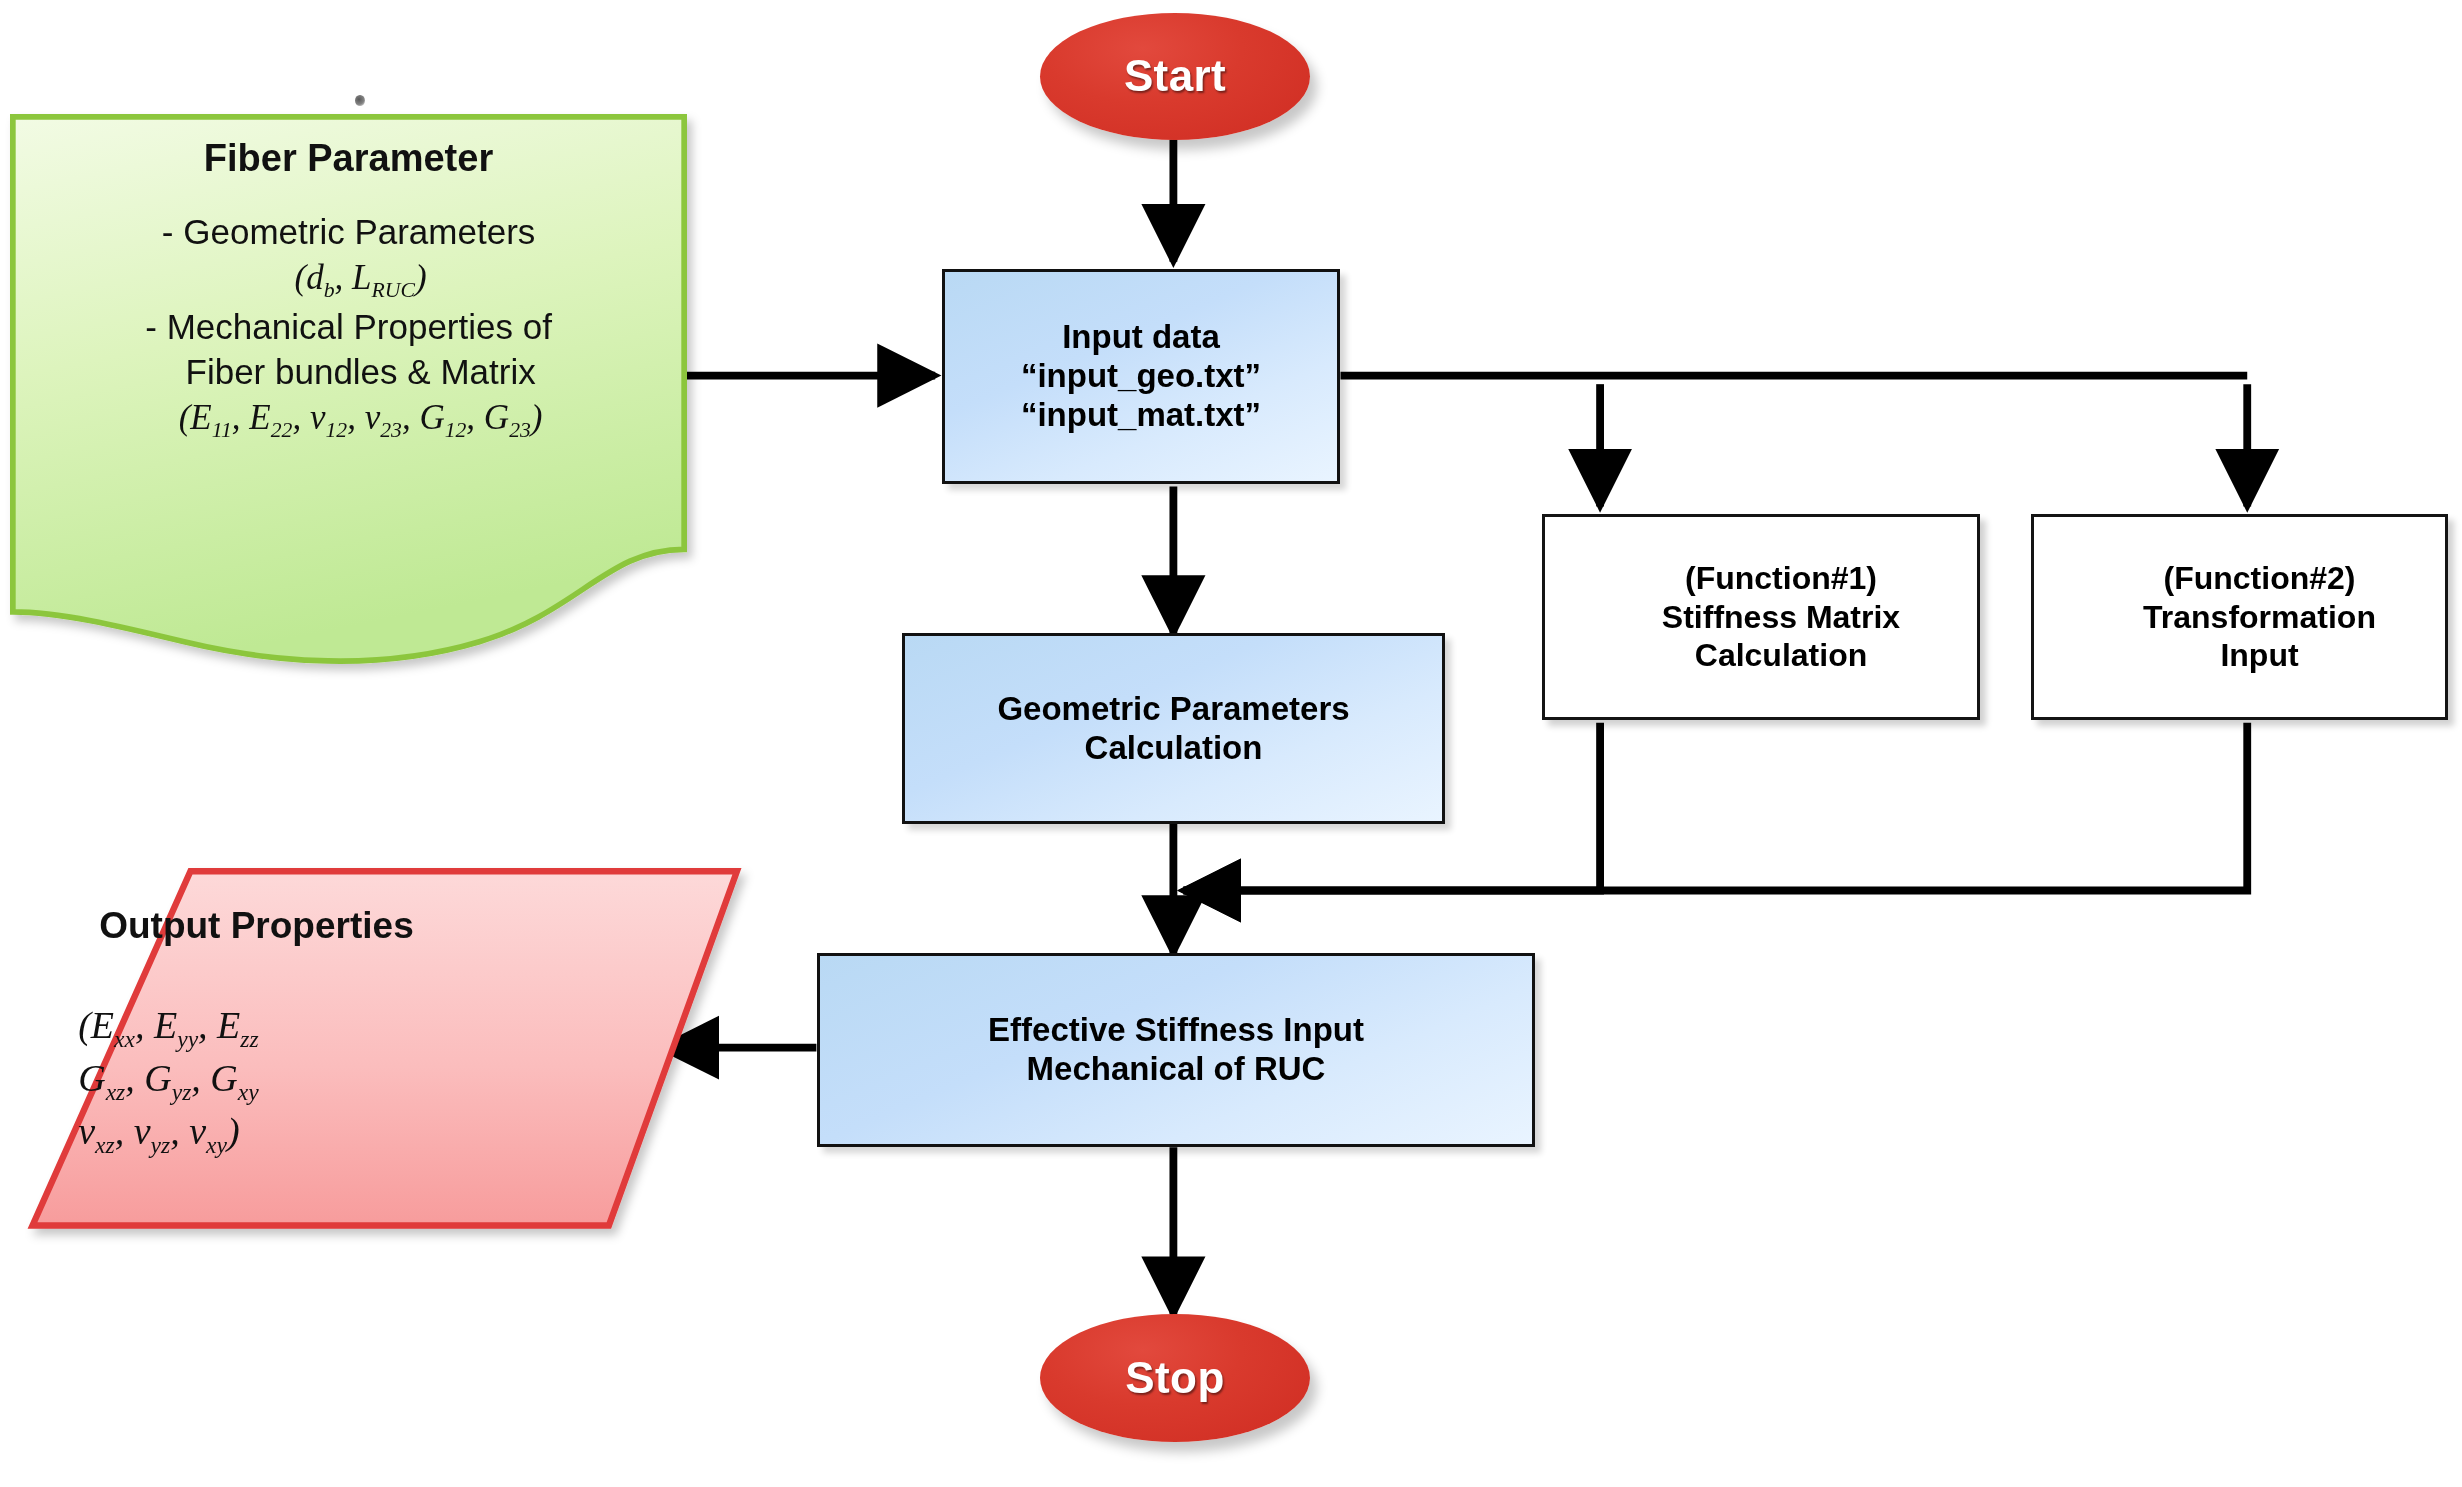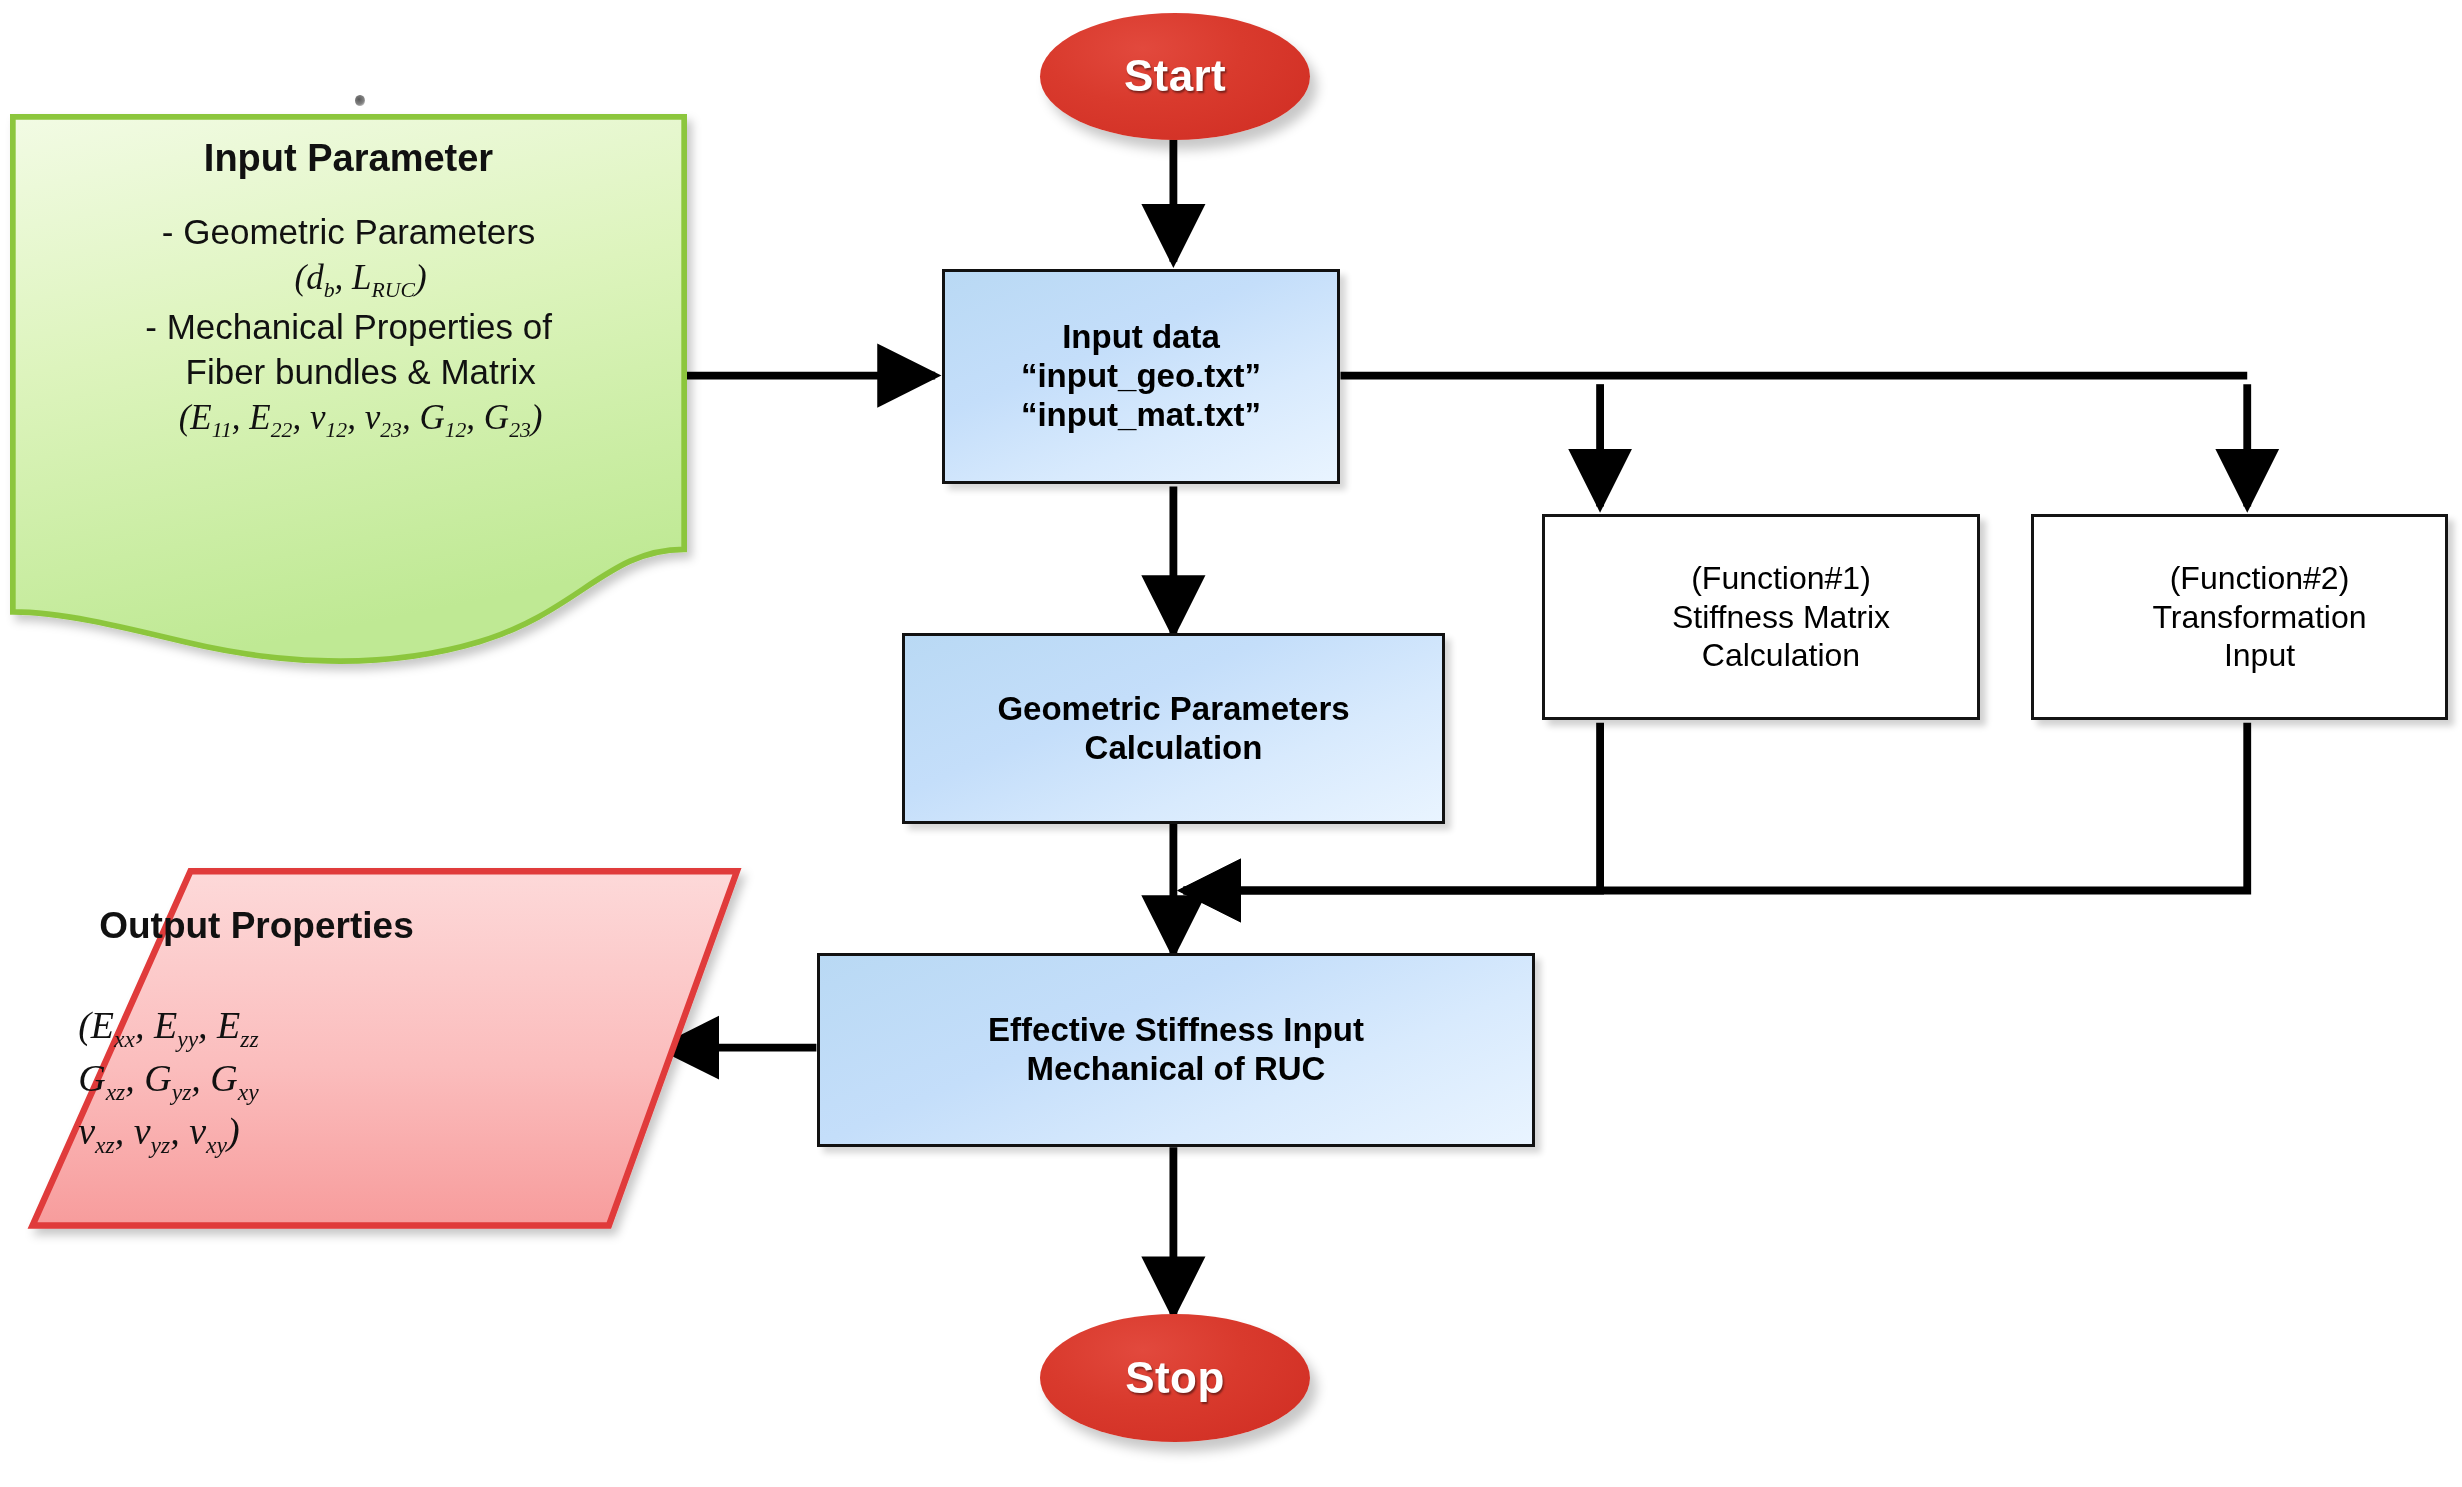--- a/index.html
+++ b/index.html
@@ -32,21 +32,21 @@
   
   .func{
     border:3.6px solid #141414;
     background:
       linear-gradient(135deg,
         #f3912f 0%, #f6a busca 0%, #f8b madeira 0%,
         #f59433 2%, #f8b271 16%, #fbd3b0 36%,
         #fde5d2 52%, #fbd5b4 70%, #f9b679 86%, #f4942f 100%);
     box-shadow:6.4px 6.4px 6.4px rgba(0,0,0,0.18);
     display:flex;align-items:center;justify-content:center;text-align:center;
-    color:#000000;font-weight:normal;line-height:1.2;padding-left:40px;
+    color:#000000;font-weight:bold;line-height:1.2;padding-left:40px;
   }
 
   
   .docwrap{position:absolute;}
   .docwrap svg{position:absolute;left:0;top:0;overflow:visible;}
   .doc-text{
     position:absolute;left:0;top:0;width:100%;
     text-align:center;color:#111;
   }
   .doc-title{font-weight:bold;}
@@ -117,21 +117,21 @@
         <filter id="dshadow" x="-20%" y="-20%" width="160%" height="160%">
           <feDropShadow dx="7" dy="9" stdDeviation="7" flood-color="#000" flood-opacity="0.22"></feDropShadow>
         </filter>
       </defs>
       <path d="M4,4 H948 V612
                C840,612 800,700 660,742
                C520,784 370,772 245,742
                C150,719 70,700 4,700 Z" fill="url(#greengrad)" stroke="#8cc63e" stroke-width="8" filter="url(#dshadow)"></path>
     </svg>
 
-    <div class="doc-text doc-title" style="top:23px;font-size:38px;">Input Parameter</div>
+    <div class="doc-text doc-title" style="top:23px;font-size:38px;">Fiber Parameter</div>
 
     <div class="doc-text doc-body" style="top:95px;left:25.6px;width:626px;font-size:35px;line-height:1.30;">
       <div>
         <span>-</span>
         <span>Geometric Parameters</span>
       </div>
       <div style="padding-left:24px;" class="mth">
         (<i>d</i><sub>b</sub>, <i>L</i><sub>RUC</sub>)
       </div>
       <div>

